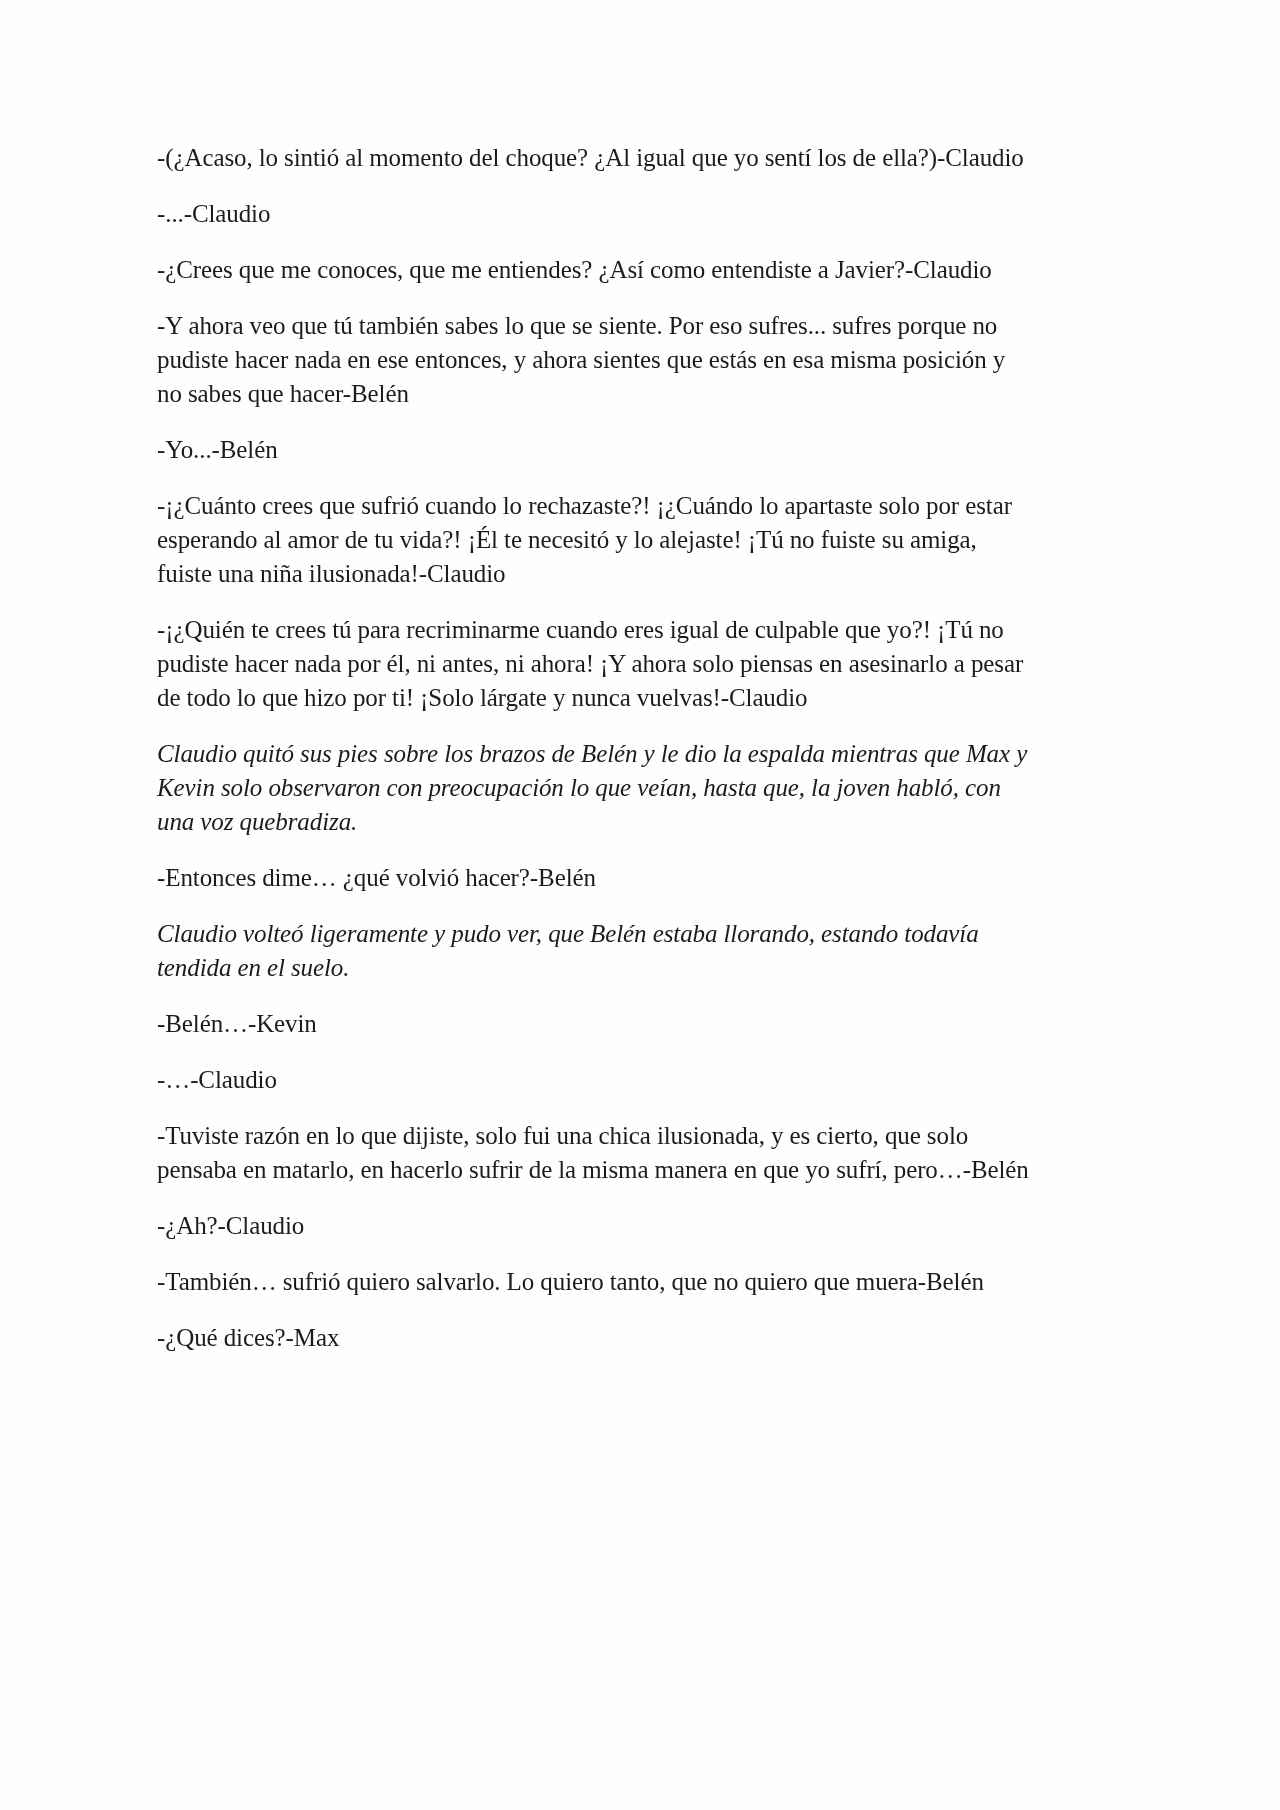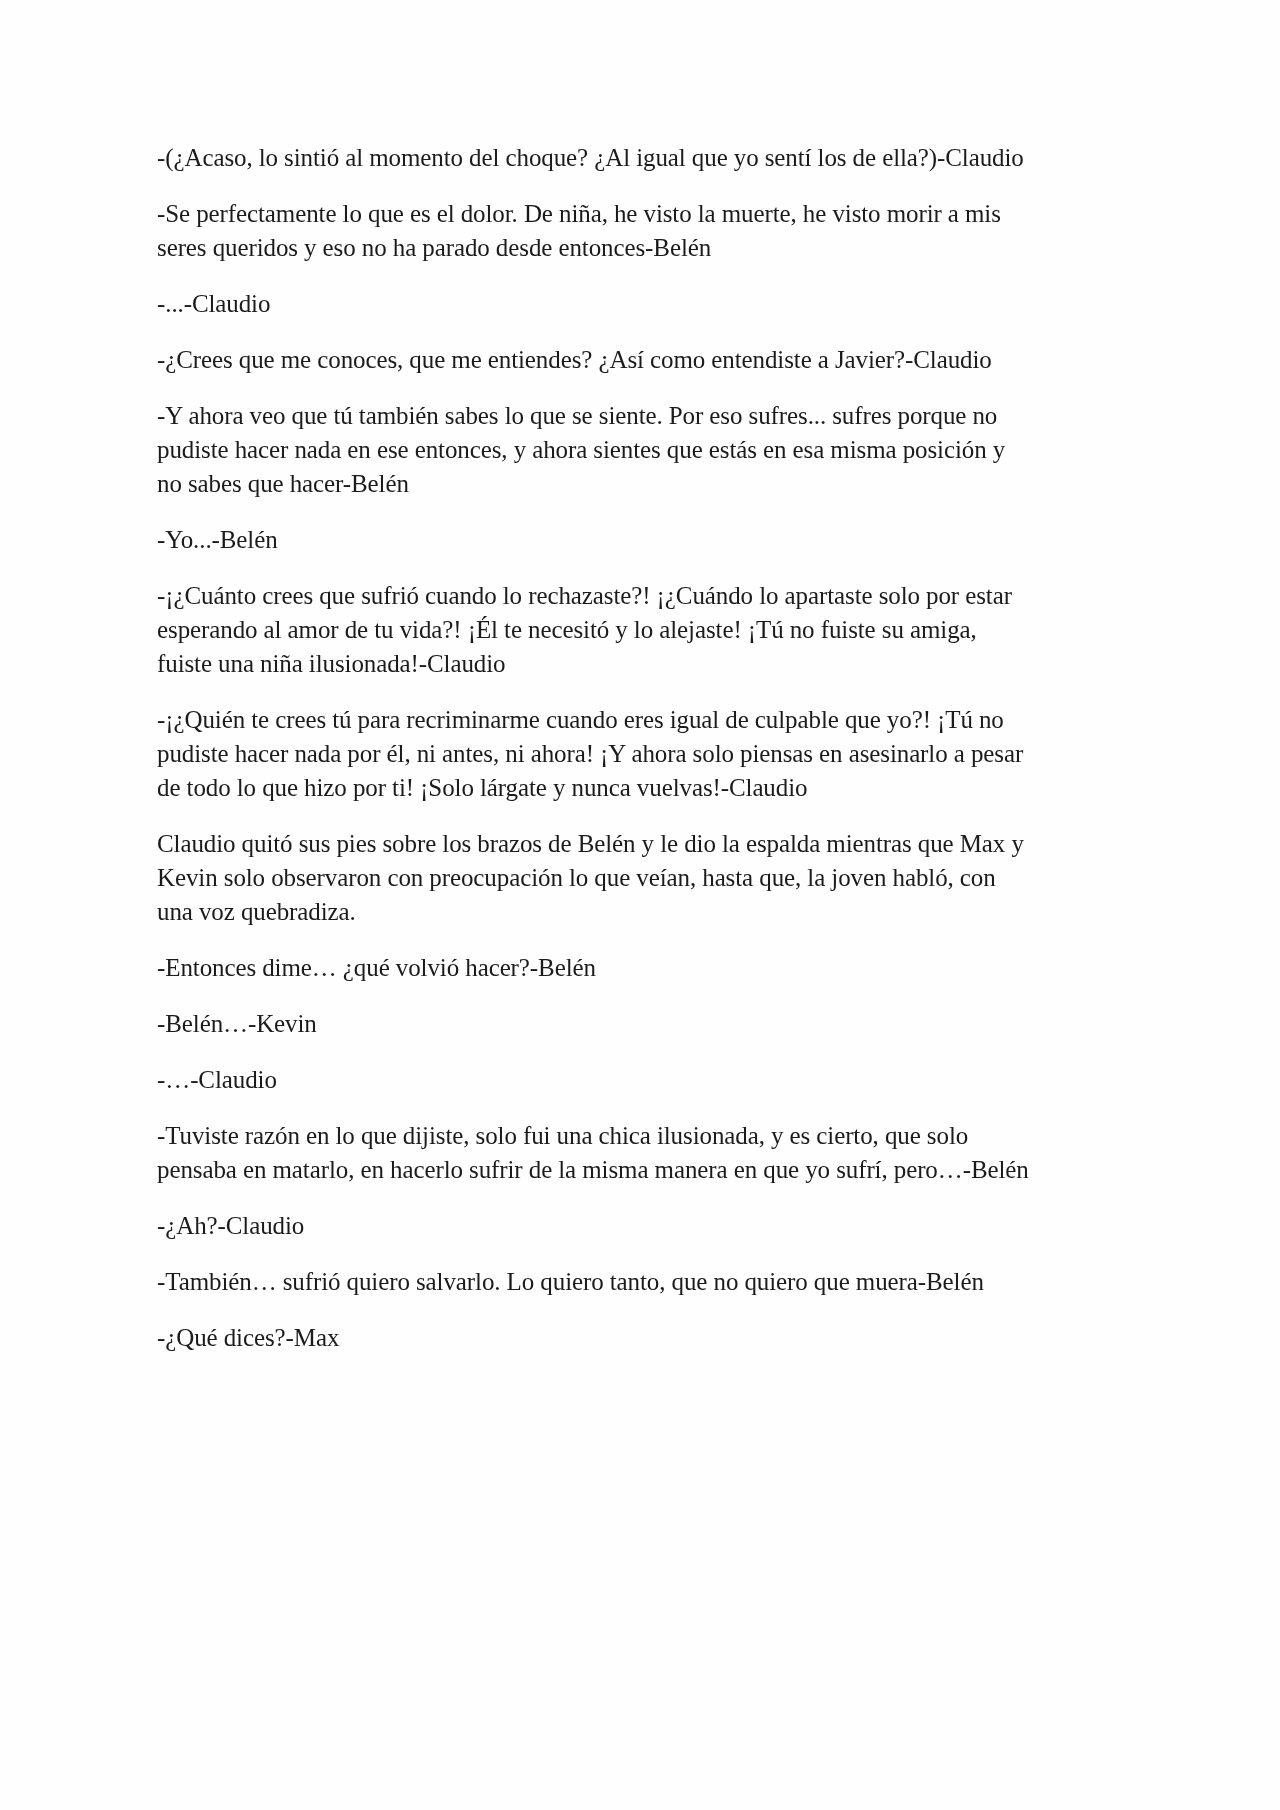--- a/index.html
+++ b/index.html
@@ -24,46 +24,47 @@
   }
   p.para {
     margin: 0 0 22px 0;
     font-size: 25px;
     line-height: 34px;
     color: #1b1b1b;
     white-space: pre-line;
     letter-spacing: -0.1px;
   }
   p.para.italic {
+    font-style: italic;
   }
 </style>
 </head>
 <body>
 
 <div class="page">
   <div class="content">
       <p class="para">-(¿Acaso, lo sintió al momento del choque? ¿Al igual que yo sentí los de ella?)-Claudio</p>
-      <p class="para">-Se perfectamente lo que es el dolor. De niña, he visto la muerte, he visto morir a mis
-seres queridos y eso no ha parado desde entonces-Belén</p>
       <p class="para">-...-Claudio</p>
       <p class="para">-¿Crees que me conoces, que me entiendes? ¿Así como entendiste a Javier?-Claudio</p>
       <p class="para">-Y ahora veo que tú también sabes lo que se siente. Por eso sufres... sufres porque no
 pudiste hacer nada en ese entonces, y ahora sientes que estás en esa misma posición y
 no sabes que hacer-Belén</p>
       <p class="para">-Yo...-Belén</p>
       <p class="para">-¡¿Cuánto crees que sufrió cuando lo rechazaste?! ¡¿Cuándo lo apartaste solo por estar
 esperando al amor de tu vida?! ¡Él te necesitó y lo alejaste! ¡Tú no fuiste su amiga,
 fuiste una niña ilusionada!-Claudio</p>
       <p class="para">-¡¿Quién te crees tú para recriminarme cuando eres igual de culpable que yo?! ¡Tú no
 pudiste hacer nada por él, ni antes, ni ahora! ¡Y ahora solo piensas en asesinarlo a pesar
 de todo lo que hizo por ti! ¡Solo lárgate y nunca vuelvas!-Claudio</p>
       <p class="para italic">Claudio quitó sus pies sobre los brazos de Belén y le dio la espalda mientras que Max y
 Kevin solo observaron con preocupación lo que veían, hasta que, la joven habló, con
 una voz quebradiza.</p>
       <p class="para">-Entonces dime… ¿qué volvió hacer?-Belén</p>
+      <p class="para italic">Claudio volteó ligeramente y pudo ver, que Belén estaba llorando, estando todavía
+tendida en el suelo.</p>
       <p class="para">-Belén…-Kevin</p>
       <p class="para">-…-Claudio</p>
       <p class="para">-Tuviste razón en lo que dijiste, solo fui una chica ilusionada, y es cierto, que solo
 pensaba en matarlo, en hacerlo sufrir de la misma manera en que yo sufrí, pero…-Belén</p>
       <p class="para">-¿Ah?-Claudio</p>
       <p class="para">-También… sufrió quiero salvarlo. Lo quiero tanto, que no quiero que muera-Belén</p>
       <p class="para">-¿Qué dices?-Max</p>
     </div>
 </div>
 

